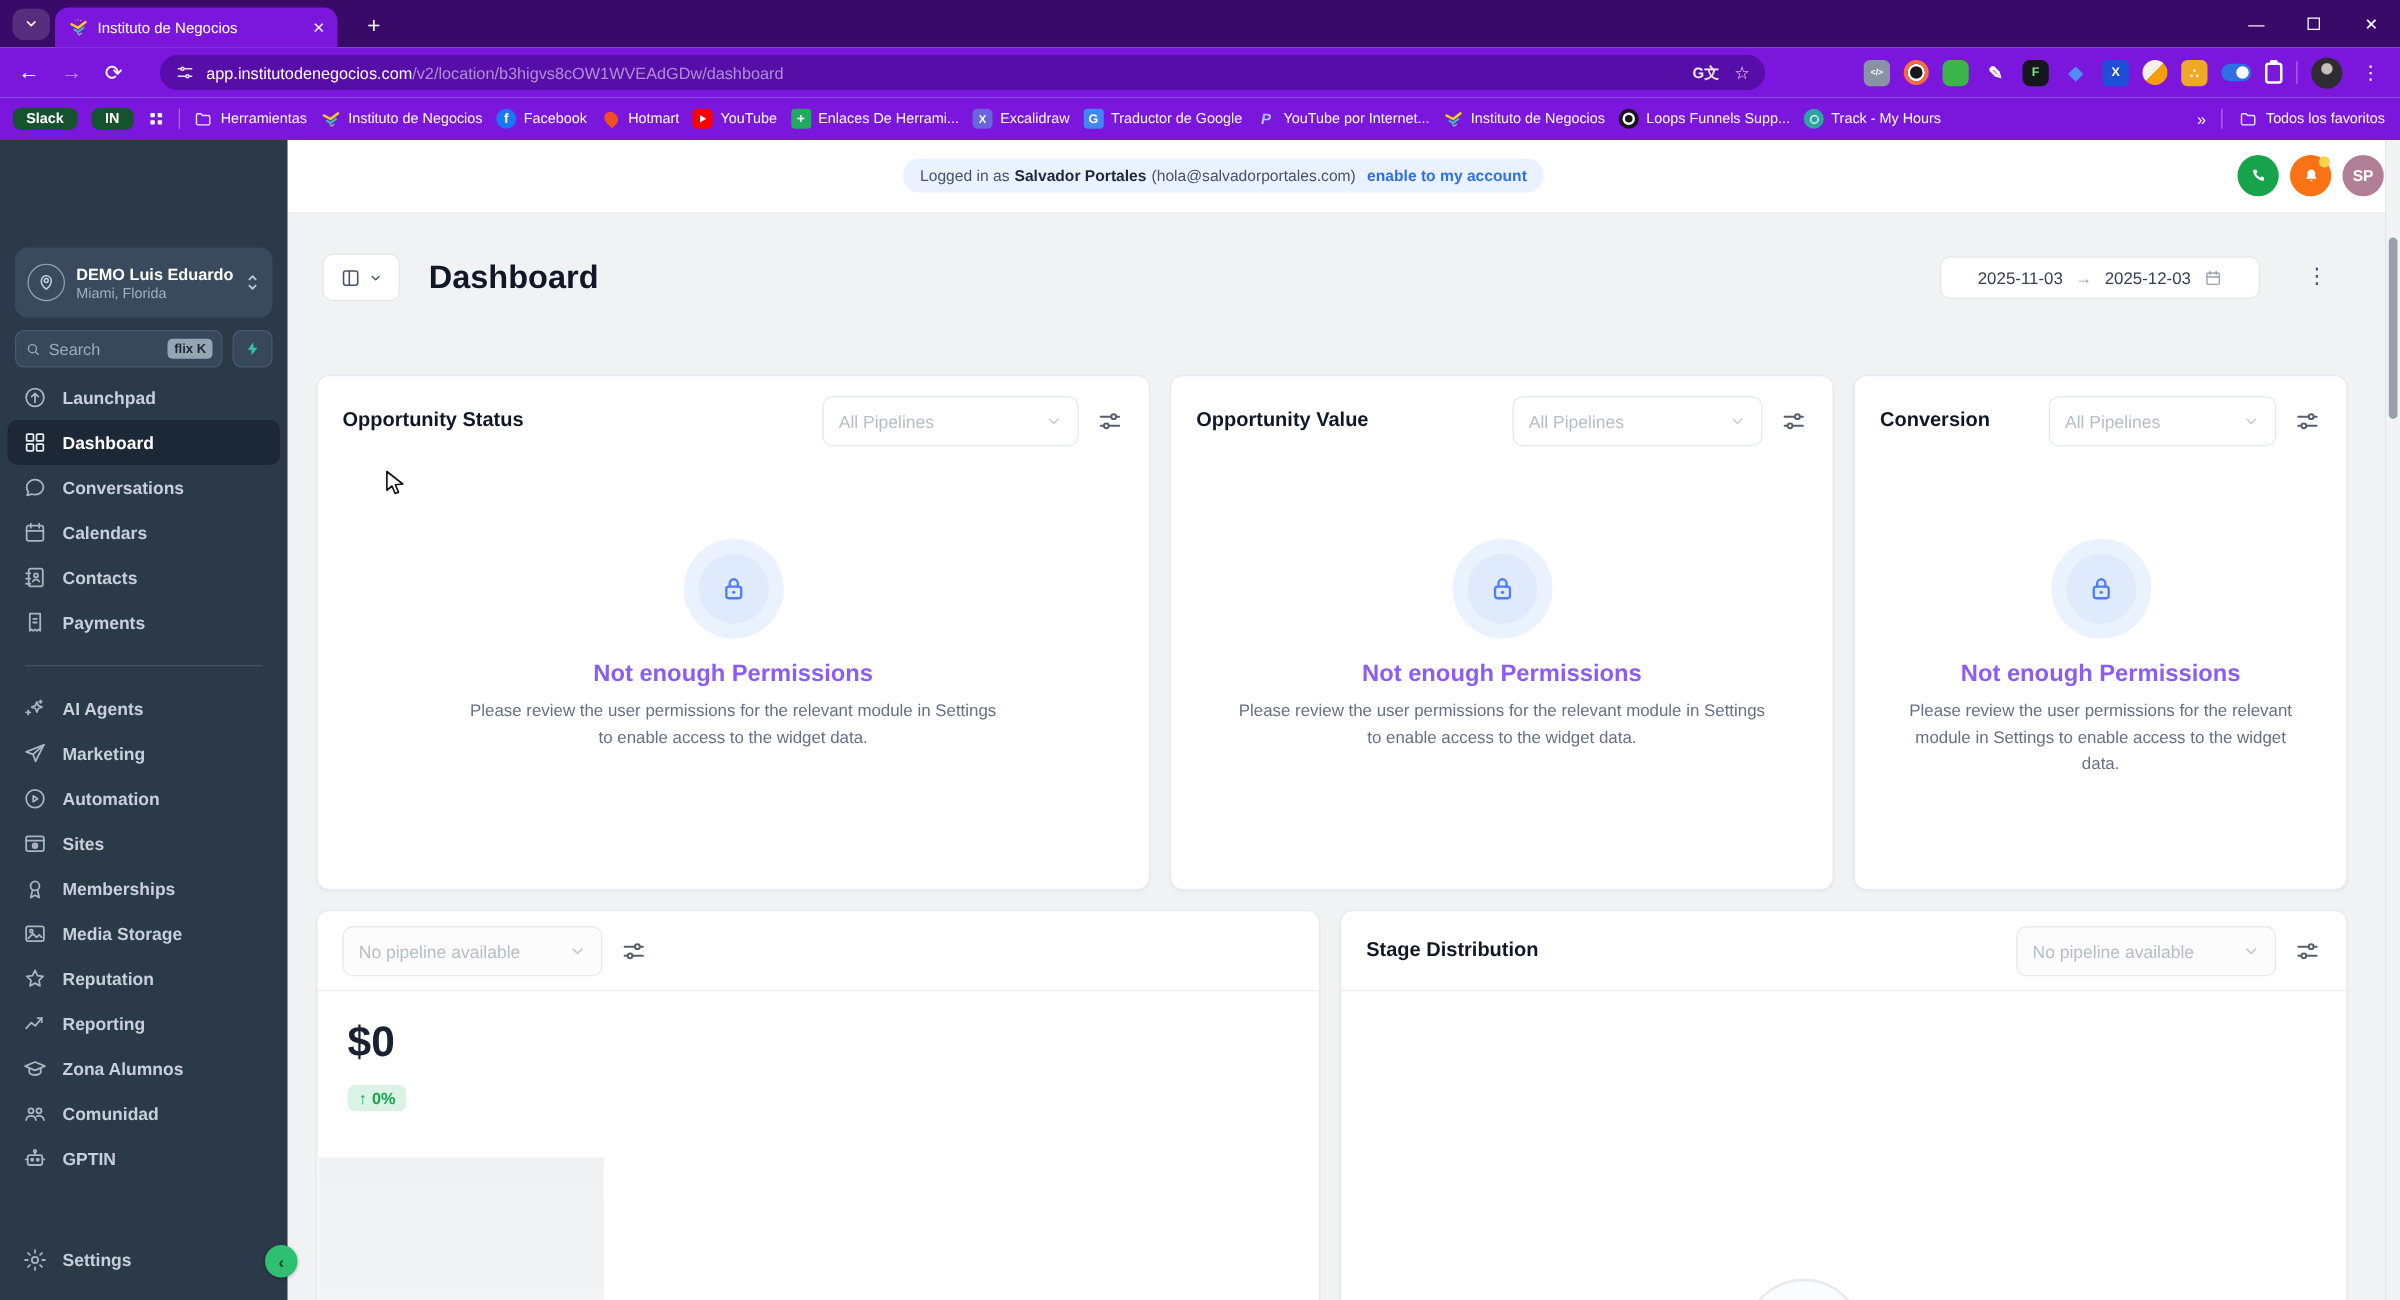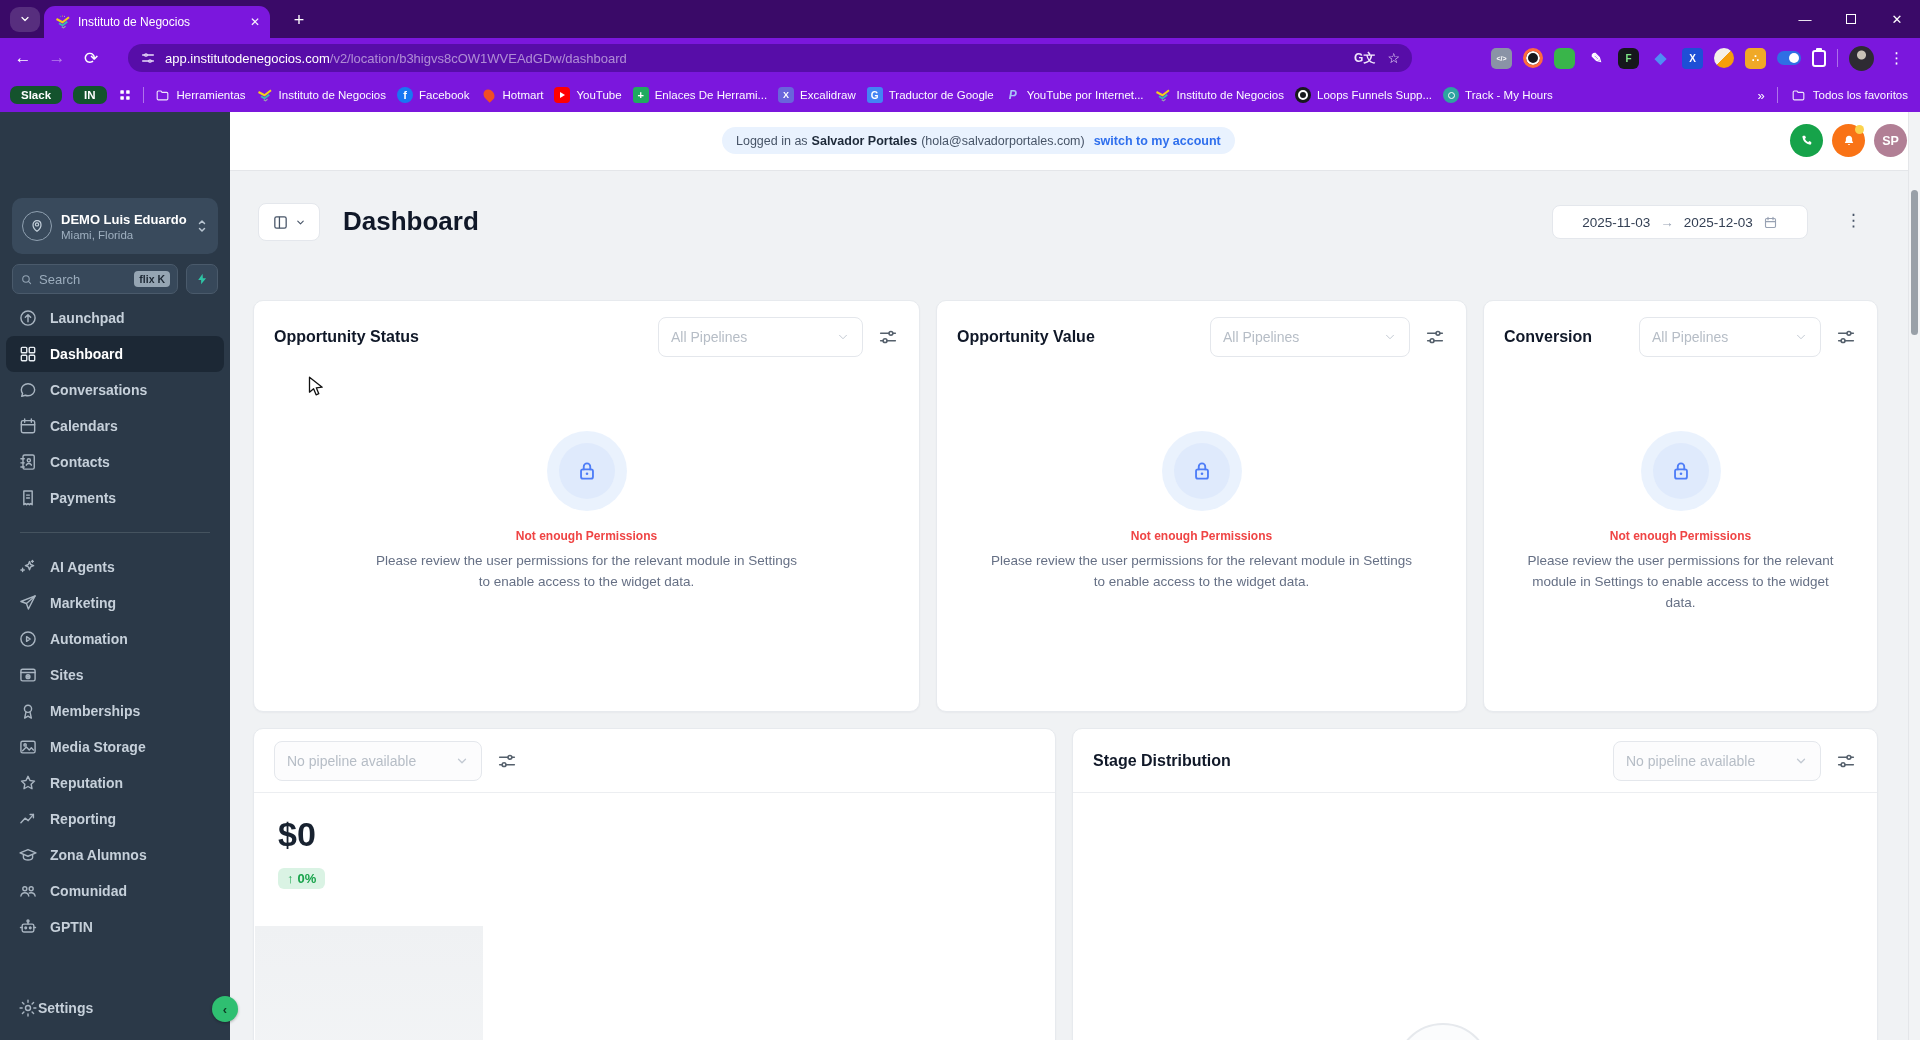--- a/index.html
+++ b/index.html
@@ -87,21 +87,21 @@
   .search-ic{color:#93a4b4;flex:none}
   .search-ph{color:#9cadbd;font-size:13px;flex:1}
   .kbd{background:#95a5b3;color:#1c2733;font-size:10.5px;padding:2px 5px;border-radius:4px;font-weight:700;flex:none}
   .bolt-btn{width:32px;height:30px;background:#37485a;border:1px solid #4a5a6b;border-radius:7px;display:flex;align-items:center;justify-content:center;flex:none}
   .nav{position:absolute;left:0;top:188px;width:100%}
   .nav-item{height:36px;display:flex;align-items:center;gap:12px;padding:0 12px;margin:0 6px;border-radius:8px;font-size:14px;font-weight:600;color:#c6d0da;cursor:default}
   .nav-item .ic{width:20px;height:20px;color:#a9b5c1;flex:none}
   .nav-item.active{background:#1c2835;color:#fff}
   .nav-item.active .ic{color:#e6ecf1}
   .nav-divider{height:1px;background:#45535f;margin:16px 20px}
-  .settings-item{position:absolute;left:6px;right:6px;top:878px;height:36px;display:flex;align-items:center;padding:0 12px;border-radius:8px;font-size:14px;font-weight:600;color:#c6d0da}
+  .settings-item{position:absolute;left:6px;right:6px;top:878px;height:36px;display:flex;align-items:center;gap:12px;padding:0 12px;border-radius:8px;font-size:14px;font-weight:600;color:#c6d0da}
   .settings-item .ic{width:20px;height:20px;color:#a9b5c1}
   .collapse-btn{position:absolute;left:212px;top:884px;width:26px;height:26px;border-radius:50%;background:#2fbf71;color:#0e3d26;display:flex;align-items:center;justify-content:center;font-size:13px;font-weight:700;z-index:6;box-shadow:0 1px 3px rgba(0,0,0,.3)}
 
   .main{flex:1;position:relative;background:#f0f2f4;overflow:hidden}
   .topbar{height:58px;background:#fff;position:relative;box-shadow:0 1px 0 rgba(16,24,40,.05)}
   .banner{position:absolute;left:492px;top:15px;height:27px;background:#e9f2fe;border-radius:14px;display:flex;align-items:center;padding:0 14px;font-size:12.5px;color:#475467;gap:4px;white-space:nowrap}
   .banner .bn-name{font-weight:700;color:#1d2939}
   .banner .bn-link{color:#2f6fed;font-weight:600;margin-left:5px}
   .top-icons{position:absolute;right:13px;top:12px;display:flex;gap:9px}
   .t-circle{width:33px;height:33px;border-radius:50%;display:flex;align-items:center;justify-content:center;position:relative;color:#fff}
@@ -126,21 +126,21 @@
   .card-title{font-size:16px;font-weight:700;color:#101828;flex:1;white-space:nowrap}
   .pipeline-select{height:40px;border:1px solid #e4e7ec;border-radius:8px;display:flex;align-items:center;justify-content:space-between;padding:0 12px;color:#b6bdc6;font-size:14px;flex:none;background:#fff}
   .pc-0 .pipeline-select{width:205px}
   .pc-1 .pipeline-select{width:200px}
   .pc-2 .pipeline-select{width:182px}
   .sel-chev{width:14px;height:14px;color:#c2c9d2;margin-left:8px}
   .sliders-ic{width:22px;height:22px;color:#55606c;flex:none}
   .perm-body{display:flex;flex-direction:column;align-items:center;text-align:center;padding-top:70px}
   .lock-wrap{width:56px;height:56px;border-radius:50%;background:#dfeafc;display:flex;align-items:center;justify-content:center;box-shadow:0 0 0 12px rgba(208,227,250,.45)}
   .lock-ic{width:26px;height:26px;color:#4e7df7}
-  .perm-heading{margin-top:30px;font-size:12px;font-weight:700;color:#ef4444}
+  .perm-heading{margin-top:30px;font-size:19px;font-weight:700;color:#8b5cf6}
   .perm-desc{margin-top:8px;font-size:13.5px;color:#667085;line-height:1.55;max-width:430px}
   .pc-2 .perm-desc{max-width:330px}
 
   .big-card{position:absolute;top:558px;height:600px;background:#fff;border:1px solid #e7eaee;border-radius:10px;box-shadow:0 1px 2px rgba(16,24,40,.04)}
   .bc-funnel{left:23px;width:803px}
   .bc-stage{left:842px;width:806px}
   .big-head{height:64px;display:flex;align-items:center;padding:0 20px;gap:14px;border-bottom:1px solid #eceef1}
   .big-head .card-title{flex:1}
   .big-head .pipeline-select{width:208px;background:#fcfcfd}
   .funnel-body{padding:22px 24px;position:relative}
@@ -532,21 +532,21 @@
     </div>
     <div class="collapse-btn">‹</div>
   </aside>
 
   <div class="main">
     <div class="topbar">
       <div class="banner">
         <span>Logged in as</span>
         <span class="bn-name">Salvador Portales</span>
         <span>(hola@salvadorportales.com)</span>
-        <span class="bn-link">switch to my account</span>
+        <span class="bn-link">enable to my account</span>
       </div>
       <div class="top-icons">
         <div class="t-circle c-phone">
           <span>
               <svg width="16" height="16" viewBox="0 0 24 24">
                 <path d="M6.8 4.2h2.4l1.3 3.2-1.8 1.4a11.5 11.5 0 0 0 5.1 5.1l1.4-1.8 3.2 1.3v2.4c0 1-.8 1.7-1.7 1.7A14 14 0 0 1 5.1 5.9c0-1 .8-1.7 1.7-1.7z" fill="#fff"></path>
               </svg>
             </span>
         </div>
         <div class="t-circle c-bell">

